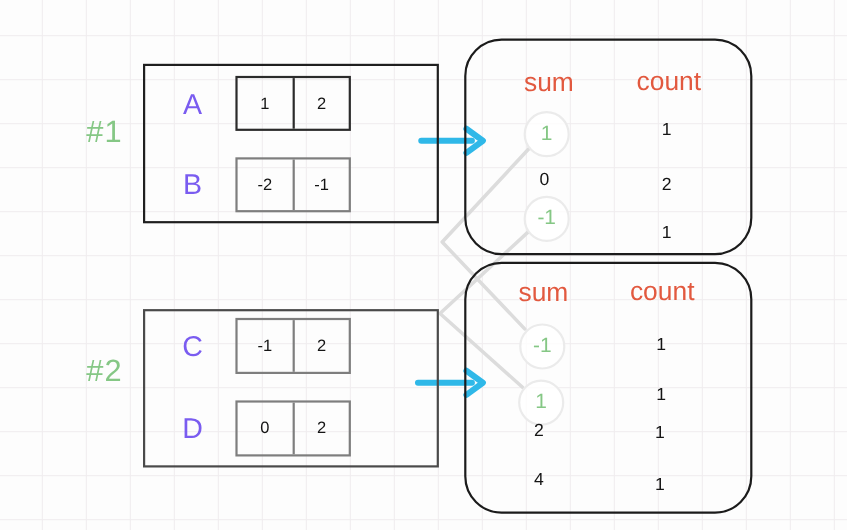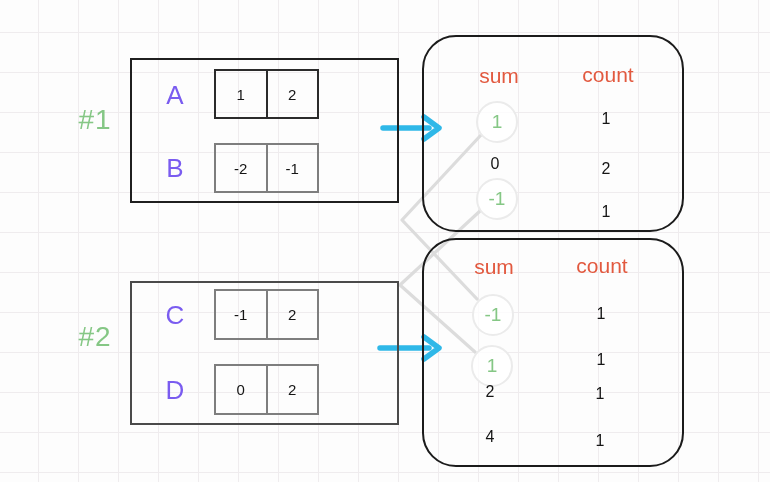--- a/index.html
+++ b/index.html
@@ -32,21 +32,21 @@
   .cell { flex:1; display:flex; align-items:center; justify-content:center; font-size:15px; }
   .cells.dark .cell + .cell { border-left:2px solid #2b2b2b; }
   .cells.gray .cell + .cell { border-left:2px solid #7e7e7e; }
   .panel {
     position:absolute; z-index:2; background:transparent;
     border:2px solid #1b1b1b; border-radius:34px;
   }
   .panel.p1 { left:422px; top:35px;  width:258px; height:193px; }
   .panel.p2 { left:422px; top:238px; width:258px; height:225px; }
   .ctr { position:absolute; transform:translate(-50%,-50%); white-space:nowrap; }
-  .hdr { font-size:21px; color:#e2593f; }
+  .hdr { font-size:24px; color:#e2593f; }
   .sumv, .cntv { font-size:16px; }
   .circle {
     width:42px; height:42px; box-sizing:border-box;
     border:2px solid #ebebeb; border-radius:50%;
     background:rgba(255,255,255,0.8);
     display:flex; align-items:center; justify-content:center;
     color:#85c785; font-size:19px;
   }
 </style>
 </head>

